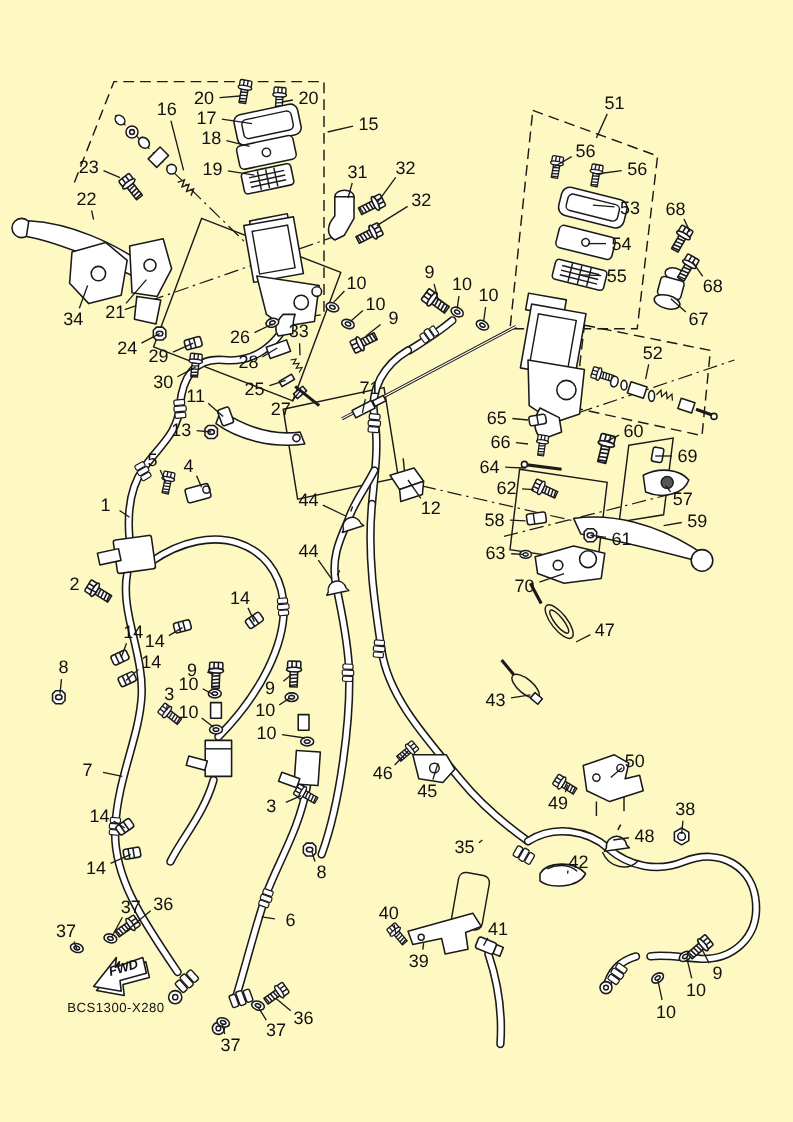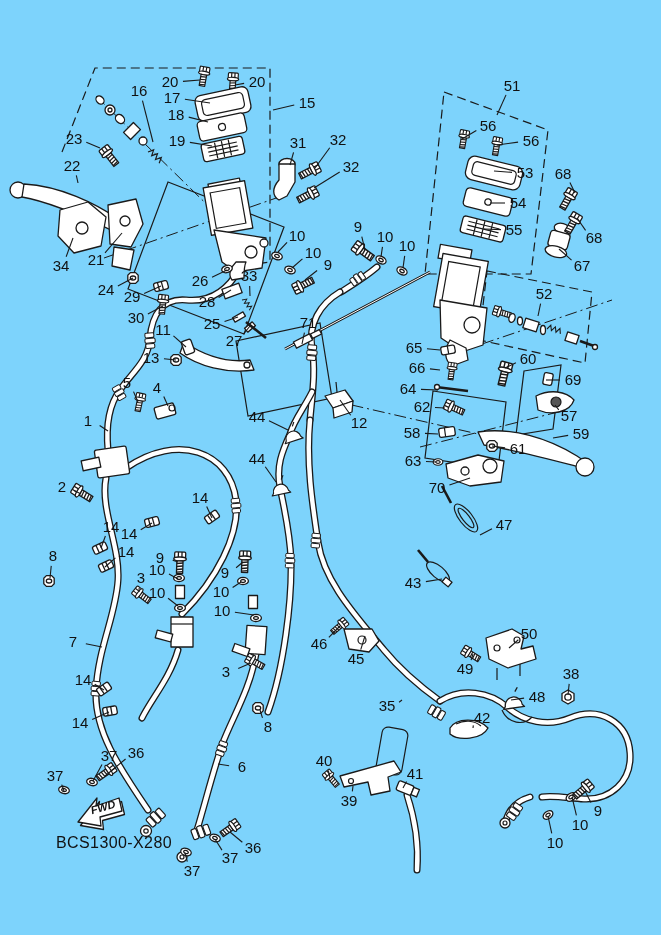--- a/index.html
+++ b/index.html
@@ -1,31 +1,31 @@
 <!DOCTYPE html>
 <html><head>
 <meta charset="utf-8">
 <style>
   html,body{margin:0;padding:0;background:#fff;}
-  .stage{position:relative;width:661px;height:935px;background:#7dd3fc;overflow:hidden;
+  .stage{position:relative;width:661px;height:935px;background:#fef9c3;overflow:hidden;
          font-family:"Liberation Sans",sans-serif;}
   svg{position:absolute;left:0;top:0;}
   .ln{fill:#ffffff;stroke:#1a1a1a;stroke-width:1.3;stroke-linejoin:round;}
   .nf{fill:none;stroke:#1a1a1a;stroke-width:1.2;}
   .thin{fill:none;stroke:#1a1a1a;stroke-width:2.6;}
   .thinI{fill:none;stroke:#ffffff;stroke-width:1;}
   .dash{fill:none;stroke:#1a1a1a;stroke-width:1.2;stroke-dasharray:9 5;}
   .dashdot{fill:none;stroke:#1a1a1a;stroke-width:1;stroke-dasharray:12 4 2 4;}
   .hO{fill:none;stroke:#1a1a1a;stroke-width:7;stroke-linecap:round;}
   .hI{fill:none;stroke:#ffffff;stroke-width:4.4;stroke-linecap:round;}
   .band{fill:#ffffff;stroke:#1a1a1a;stroke-width:1.2;}
   .dk{fill:#555;}
   .callout{font-family:"Liberation Sans",sans-serif;font-size:15px;fill:#111;text-anchor:middle;}
   .leader{stroke:#1a1a1a;stroke-width:1.1;}
-  .part-code{position:absolute;left:56px;top:834px;font-size:16px;letter-spacing:.4px;color:#111;}
+  .part-code{position:absolute;left:56px;top:834px;font-size:11px;letter-spacing:.4px;color:#111;}
   .fwd{position:absolute;left:86px;top:801px;width:34px;text-align:center;
        font-size:11px;font-weight:bold;font-style:italic;color:#111;
        transform:rotate(-16deg);}
 </style>
 </head>
 <body>
 
 <div class="stage">
 <svg width="661" height="935" viewBox="0 0 661 935">
   <defs>

